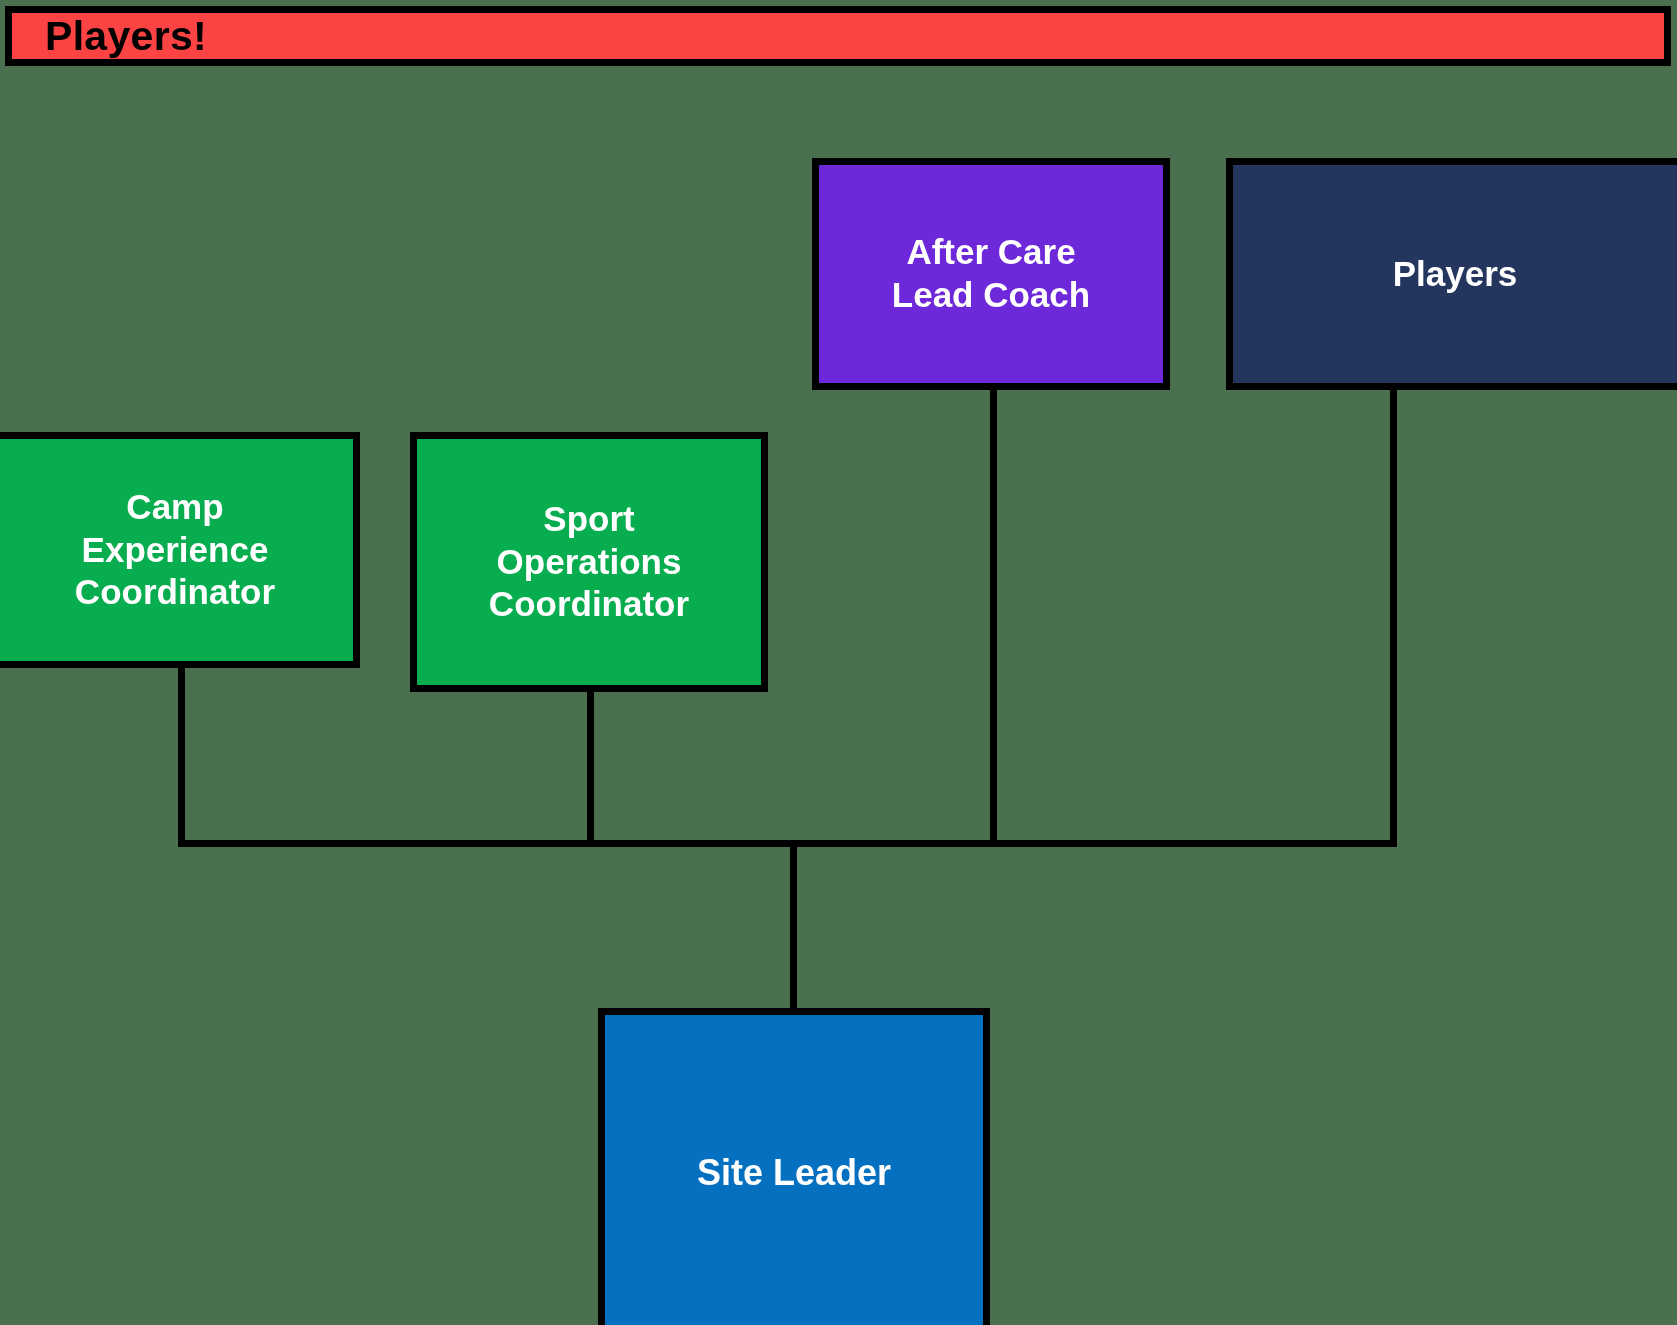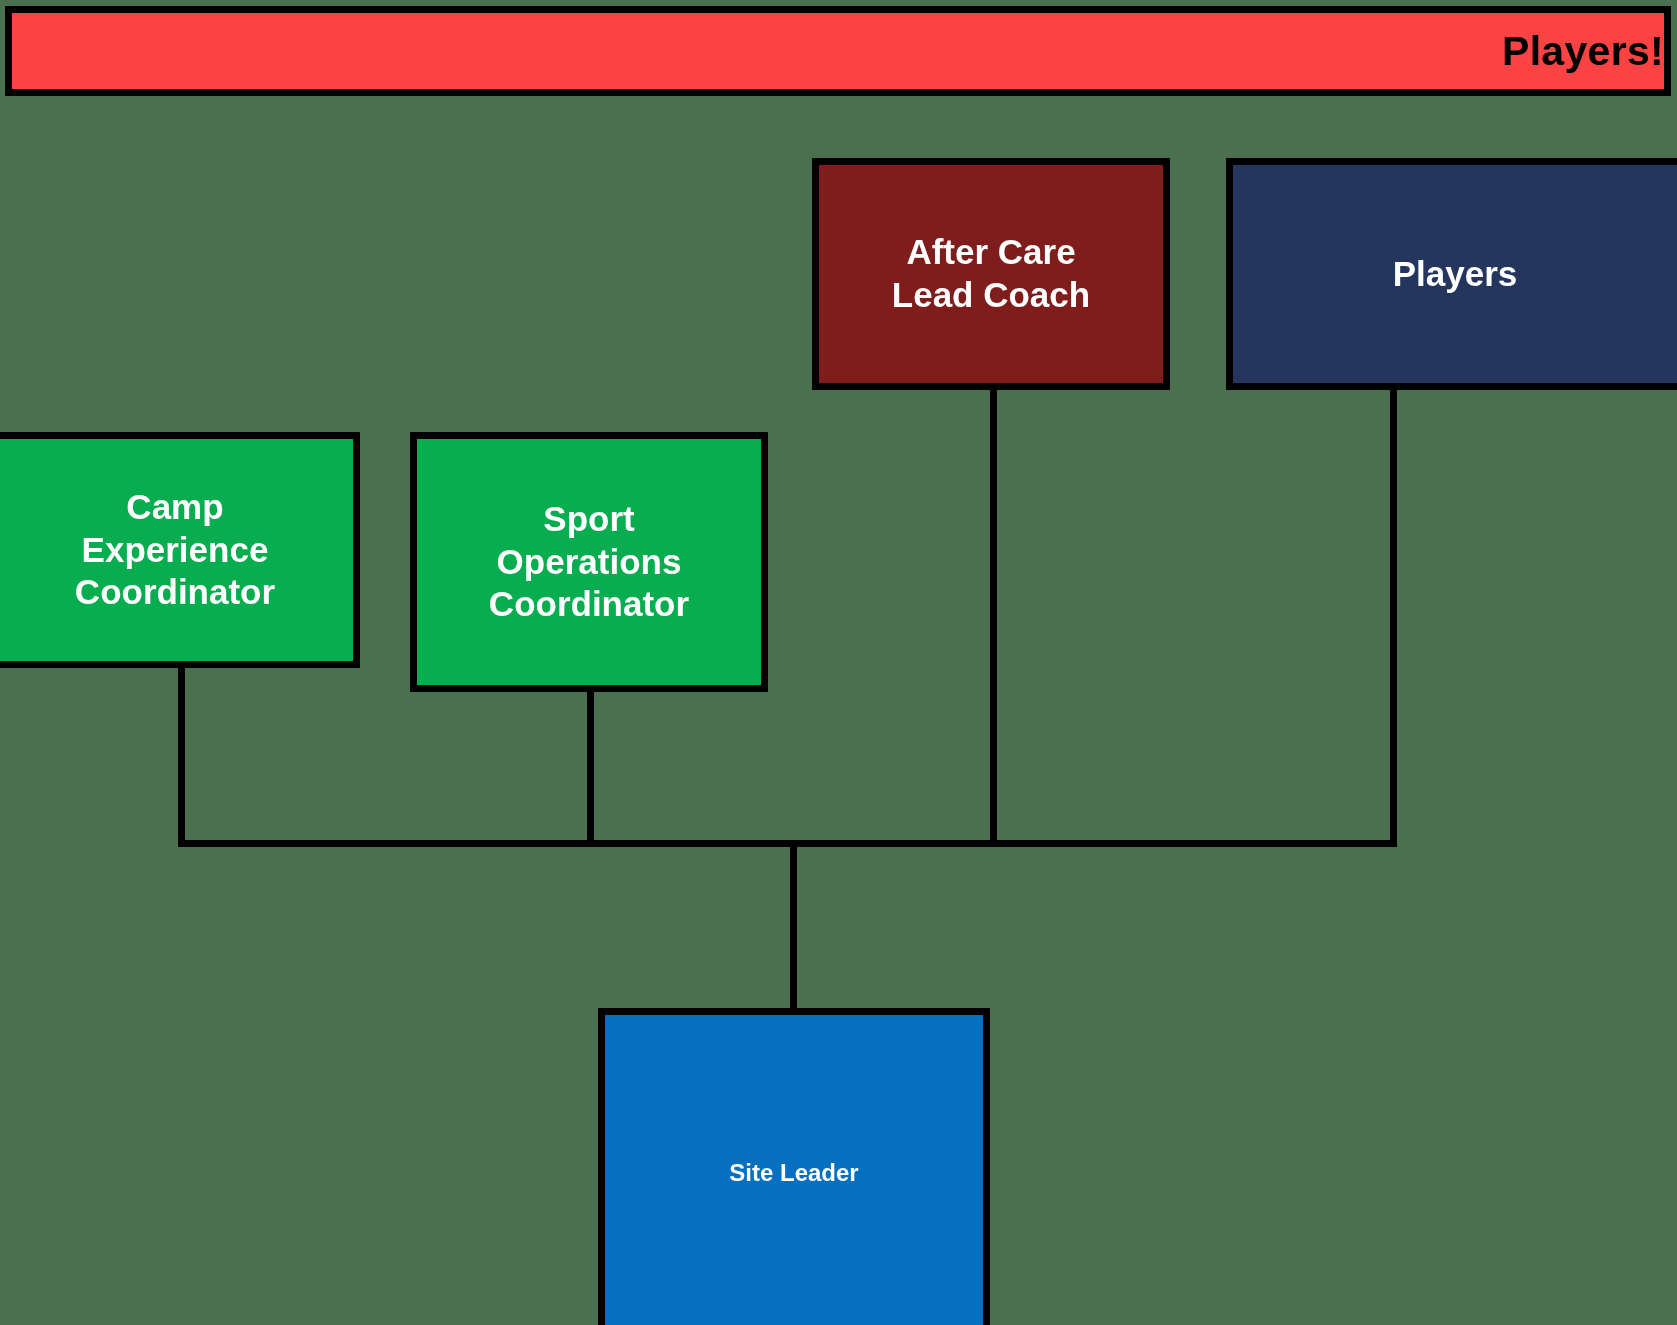--- a/index.html
+++ b/index.html
@@ -15,27 +15,27 @@
     overflow: hidden;
     font-family: "Liberation Sans", sans-serif;
   }
 
   
   .banner {
     position: absolute;
     left: 5px;
     top: 6px;
     width: 1666px;
-    height: 90px;
+    height: 60px;
     background: #fc4343;
     border: 7px solid #000000;
     box-sizing: border-box;
     display: flex;
     align-items: center;
-    justify-content: flex-end;
+    justify-content: flex-start;
     padding-left: 33px;
   }
   .banner-label {
     color: #000000;
     font-size: 41px;
     font-weight: bold;
     letter-spacing: 0.3px;
     line-height: 1;
   }
 
@@ -57,21 +57,21 @@
     padding: 0 8px;
     white-space: pre-line;
   }
 
   
   #node-after-care {
     left: 812px;
     top: 158px;
     width: 358px;
     height: 232px;
-    background: #7f1d1d;
+    background: #6d28d9;
   }
   
   #node-coaches {
     left: 1226px;
     top: 158px;
     width: 458px;
     height: 232px;
     background: #25365e;
   }
   
@@ -91,21 +91,21 @@
     background: #07ad4e;
   }
   
   #node-site-leader {
     left: 598px;
     top: 1008px;
     width: 392px;
     height: 330px;
     background: #0670c0;
   }
-  #node-site-leader .node-label { font-size: 24px; }
+  #node-site-leader .node-label { font-size: 36px; }
 
   
   .conn {
     position: absolute;
     background: #000000;
   }
   .conn-v { width: 7px; }
   .conn-h { height: 7px; }
 
   

